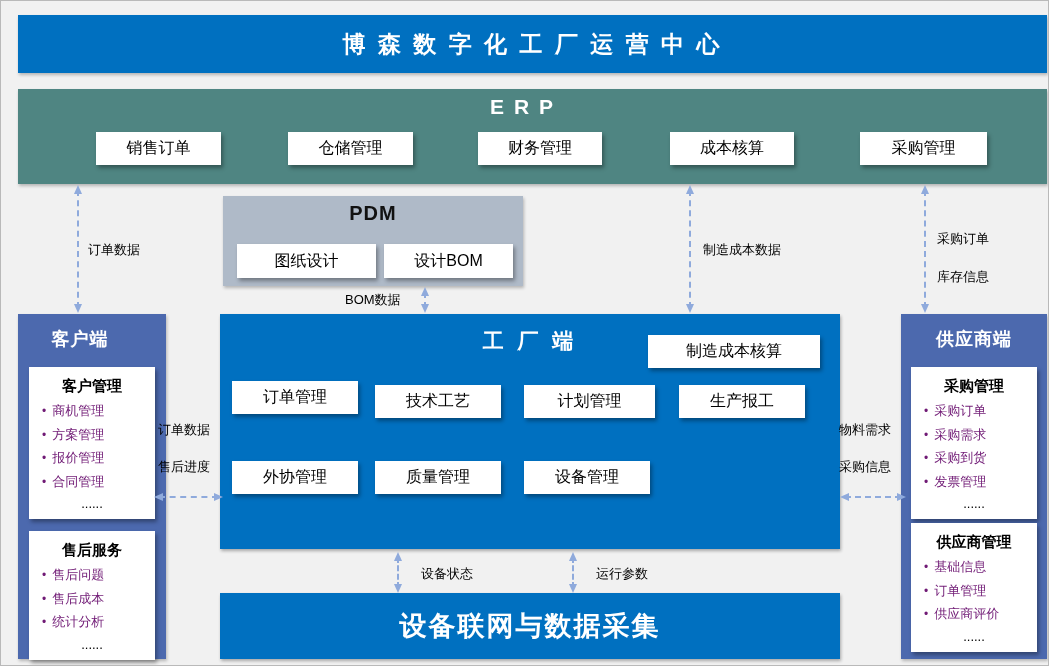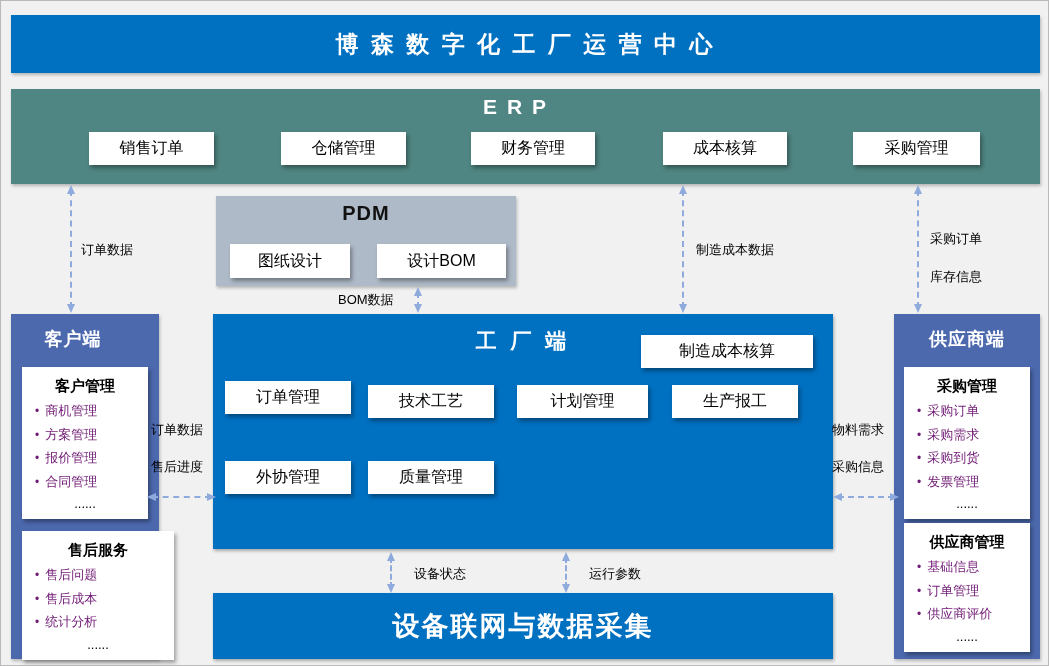--- a/index.html
+++ b/index.html
@@ -1,18 +1,18 @@
 <!DOCTYPE html>
 <html><head>
 <meta charset="utf-8">
 <style>
   html,body{margin:0;padding:0;}
   body{font-family:"Liberation Sans","DejaVu Sans",sans-serif;background:#e6e6e6;}
   .canvas{position:relative;width:1049px;height:666px;background:#f1f1f1;border:1px solid #b9b9b9;box-sizing:border-box;overflow:hidden;}
-  .abs{position:absolute;box-sizing:border-box;}
+  .abs{position:absolute;box-sizing:border-box;margin-left:7px;}
   .band-top{left:10px;top:14px;width:1029px;height:58px;background:#0070c0;color:#fff;display:flex;align-items:center;justify-content:center;font-size:23px;font-weight:bold;letter-spacing:3px;box-shadow:1px 2px 3px rgba(0,0,0,.25);}
   .band-erp{left:10px;top:88px;width:1029px;height:95px;background:#4f8582;box-shadow:1px 2px 3px rgba(0,0,0,.25);}
   .erp-title{left:0;top:94px;width:1029px;text-align:center;color:#fff;font-size:21px;font-weight:bold;letter-spacing:2px;}
   .pdm{left:215px;top:195px;width:300px;height:90px;background:#afbac8;box-shadow:1px 2px 3px rgba(0,0,0,.25);}
   .pdm-title{left:215px;top:201px;width:300px;text-align:center;color:#111;font-size:20px;font-weight:600;letter-spacing:1px;}
   .wbox{background:#fff;color:#000;display:flex;align-items:center;justify-content:center;font-size:16px;box-shadow:2px 3px 4px rgba(0,0,0,.35);}
   .panel{background:#4c69ae;box-shadow:1px 2px 3px rgba(0,0,0,.25);}
   .panel-title{color:#fff;font-size:18px;font-weight:bold;text-align:center;letter-spacing:1px;}
   .factory{left:212px;top:313px;width:620px;height:235px;background:#0070c0;box-shadow:1px 2px 3px rgba(0,0,0,.3);}
   .factory-title{left:212px;top:326px;width:620px;text-align:center;color:#fff;font-size:21px;font-weight:bold;letter-spacing:4px;}
@@ -43,54 +43,55 @@
   <div class="abs band-erp"></div>
   <div class="abs erp-title">E R P</div>
   <div class="abs wbox" style="left:88px;top:131px;width:125px;height:33px">销售订单</div>
   <div class="abs wbox" style="left:280px;top:131px;width:125px;height:33px">仓储管理</div>
   <div class="abs wbox" style="left:470px;top:131px;width:124px;height:33px">财务管理</div>
   <div class="abs wbox" style="left:662px;top:131px;width:124px;height:33px">成本核算</div>
   <div class="abs wbox" style="left:852px;top:131px;width:127px;height:33px">采购管理</div>
 
   <div class="abs pdm"></div>
   <div class="abs pdm-title">PDM</div>
-  <div class="abs wbox" style="left:229px;top:243px;width:120px;height:34px">图纸设计</div>
+  <div class="abs wbox" style="left:229px;top:243px;width:139px;height:34px">图纸设计</div>
   <div class="abs wbox" style="left:376px;top:243px;width:129px;height:34px">设计BOM</div>
 
   <div class="abs panel" style="left:10px;top:313px;width:148px;height:345px"></div>
   <div class="abs panel-title" style="left:12px;top:326px;width:120px">客户端</div>
   <div class="abs side-section" style="left:21px;top:366px;width:126px;min-height:148px">
     <div class="sec-title">客户管理</div>
     <ul>
       <li>商机管理</li>
       <li>方案管理</li>
       <li>报价管理</li>
       <li>合同管理</li>
     </ul>
     <div class="more">......</div>
   </div>
-  <div class="abs side-section" style="left:21px;top:530px;width:152px;min-height:116px">
+  <div class="abs side-section" style="left:21px;top:530px;width:126px;min-height:116px">
     <div class="sec-title">售后服务</div>
     <ul>
       <li>售后问题</li>
       <li>售后成本</li>
       <li>统计分析</li>
     </ul>
     <div class="more">......</div>
   </div>
 
   <div class="abs factory"></div>
   <div class="abs factory-title">工 厂 端</div>
   <div class="abs wbox" style="left:640px;top:334px;width:172px;height:33px">制造成本核算</div>
   <div class="abs wbox" style="left:224px;top:380px;width:126px;height:33px">订单管理</div>
   <div class="abs wbox" style="left:367px;top:384px;width:126px;height:33px">技术工艺</div>
   <div class="abs wbox" style="left:516px;top:384px;width:131px;height:33px">计划管理</div>
   <div class="abs wbox" style="left:671px;top:384px;width:126px;height:33px">生产报工</div>
   <div class="abs wbox" style="left:224px;top:460px;width:126px;height:33px">外协管理</div>
   <div class="abs wbox" style="left:367px;top:460px;width:126px;height:33px">质量管理</div>
+  <div class="abs wbox" style="left:516px;top:460px;width:126px;height:33px">设备管理</div>
 
   <div class="abs panel" style="left:893px;top:313px;width:146px;height:345px"></div>
   <div class="abs panel-title" style="left:893px;top:326px;width:146px">供应商端</div>
   <div class="abs side-section" style="left:903px;top:366px;width:126px;min-height:144px">
     <div class="sec-title">采购管理</div>
     <ul>
       <li>采购订单</li>
       <li>采购需求</li>
       <li>采购到货</li>
       <li>发票管理</li>

